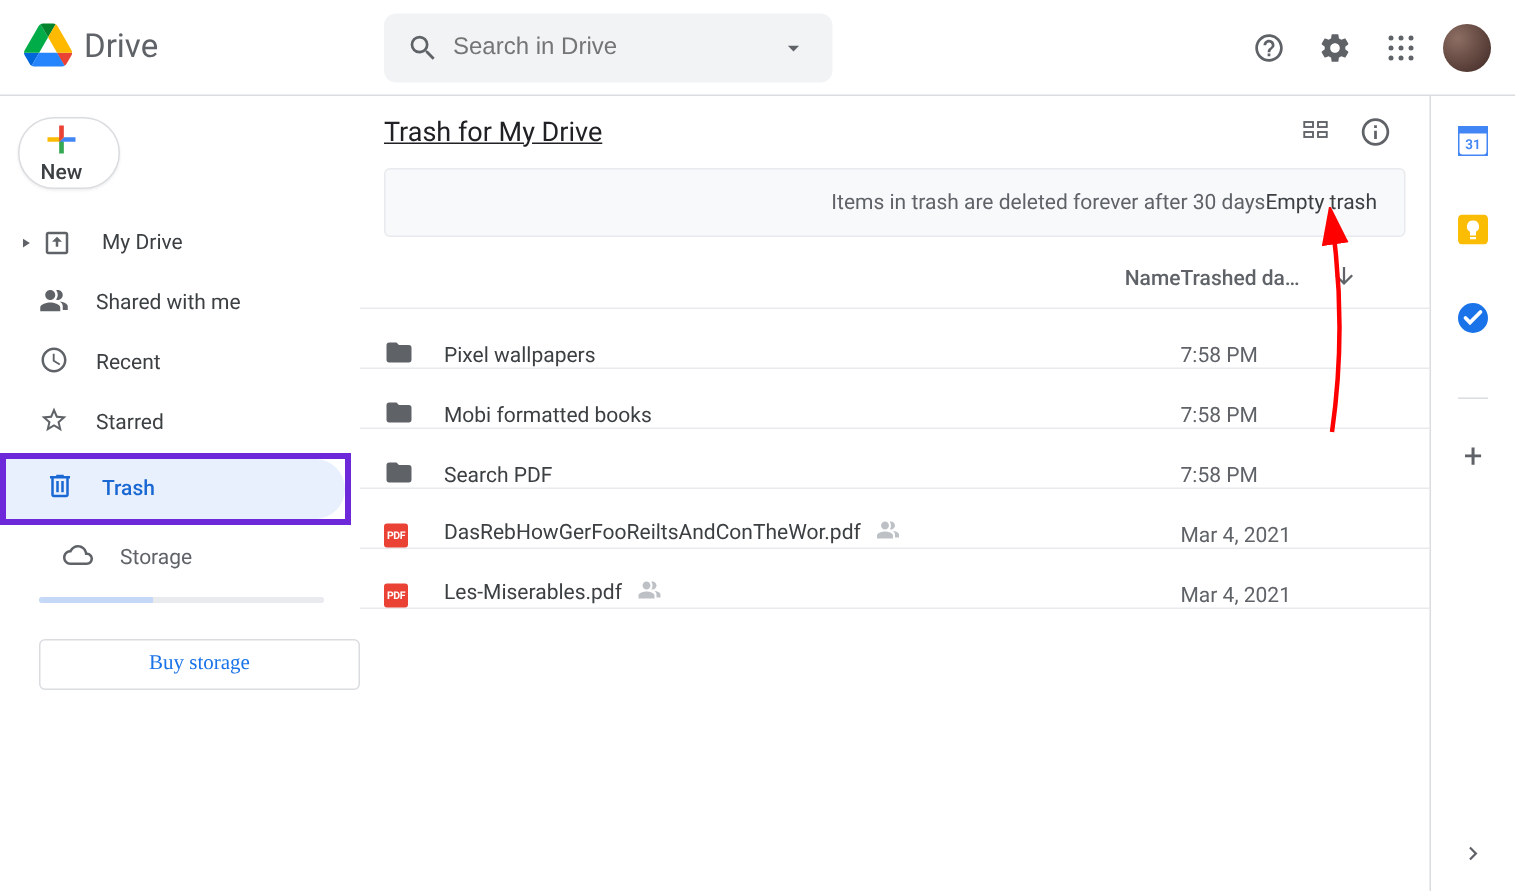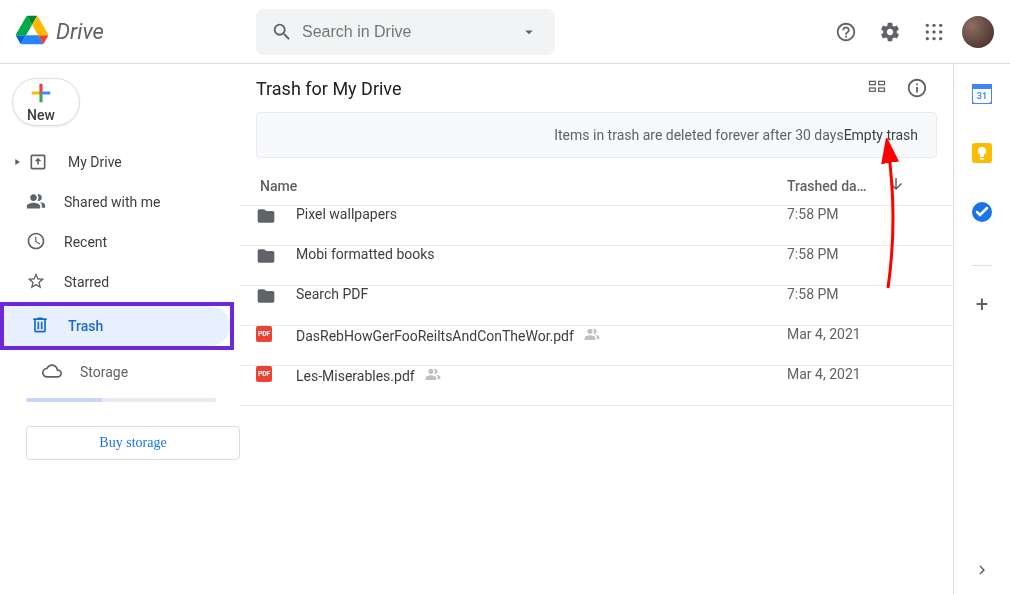--- a/index.html
+++ b/index.html
@@ -1,18 +1,18 @@
 <!DOCTYPE html>
 <html><head>
 <meta charset="utf-8">
 <style>
   * { box-sizing: border-box; margin: 0; padding: 0; }
   body { font-family: "Google Sans", Roboto, Arial, sans-serif; font-size: 14px; color: #3c4043; background: #fff; width: 1010px; height: 594px; overflow: hidden; position: relative; }
   .header { display: flex; align-items: center; height: 64px; padding: 0 8px 0 16px; border-bottom: 1px solid #dadce0; }
-  .logo-area { display: flex; align-items: center; gap: 8px; width: 240px; cursor: pointer; font-style: italic; }
+  .logo-area { display: flex; align-items: center; gap: 8px; width: 240px; cursor: pointer; }
   .app-name { font-size: 22px; color: #5f6368; }
   .search-bar { flex: 1; max-width: 540px; background: #f1f3f4; border-radius: 8px; height: 46px; display: flex; align-items: center; padding: 0 6px; }
   .search-bar .icon-btn { width: 40px; height: 40px; display:flex;align-items:center;justify-content:center;border-radius:50%;cursor:pointer; }
   .search-bar input { flex: 1; border: none; background: transparent; font-size: 16px; color: #3c4043; outline: none; }
   .header-spacer { flex: 1; }
   .header-icons { display: flex; align-items: center; gap: 4px; padding-right: 8px; }
   .icon-btn { width: 40px; height: 40px; display:flex;align-items:center;justify-content:center;border-radius:50%;cursor:pointer; }
   .avatar { width: 32px; height: 32px; border-radius: 50%; background: radial-gradient(circle at 30% 30%, #8d6e63, #3e2723); margin-left: 4px; cursor:pointer; }
   .body { display: flex; height: calc(594px - 64px); }
   .sidebar { width: 240px; padding-top: 8px; }
@@ -26,29 +26,29 @@
   .nav-item.active .label { color:#1967d2; font-weight:500; }
   .nav-item.active svg { fill:#1967d2 !important; }
   .highlight-box { border: 4px solid #6d28d9; border-radius: 0; margin-right:6px; }
   .storage-block { margin-top: 2px; padding-left: 42px; display:flex; align-items:center; gap:18px; height:40px; color:#5f6368; cursor:pointer;}
   .storage-bar { margin: 6px 24px 0 26px; height: 4px; background: #e8eaed; border-radius: 2px; overflow:hidden; position:relative; }
   .storage-bar .fill { position:absolute;left:0;top:0;bottom:0;width:40%; background: linear-gradient(90deg,#c5d8f7,#c5d8f7); }
   .buy-storage { margin: 24px 0 0 26px; border:1px solid #dadce0; color:#1a73e8; background:#fff; padding: 8px 14px; border-radius:4px; font-size:14px; cursor:pointer; font-family:Liberation Serif, serif; }
   .content-wrap { flex:1; display:flex; }
   .main { flex:1; border-right: 1px solid #dadce0; display:flex; flex-direction:column; min-width:0; }
   .content-header { height: 48px; display:flex; align-items:center; padding: 0 16px; }
-  .content-title { font-size: 18px; color:#202124; flex:1; }
+  .content-title { font-size: 18px; color:#202124; flex:1;text-decoration:underline; }
   .banner { background:#f8f9fa; border:1px solid #e8eaed; border-radius:4px; margin: 0 16px; padding: 14px 18px; display:flex; align-items:center;text-align:right; }
   .banner-text { flex:1; color:#5f6368; }
   .banner-action { color:#3c4043; cursor:pointer; }
-  .col-header { display:flex; align-items:center; height: 40px; padding: 0 16px; margin-top: 8px; color:#5f6368; font-weight:500; border-bottom: 1px solid #e8eaed; }
+  .col-header { display:flex; align-items:center; height: 40px; padding: 0 16px; margin-top: 8px; color:#5f6368; font-weight:500; border-bottom: 1px solid #e8eaed; text-align: right; }
   .col-name { flex:1; padding-left: 4px;}
   .col-date { width: 150px; display:flex; align-items:center; gap: 20px; }
   .rows { }
-  .row { display:flex; align-items:flex-start; height: 40px; padding: 0 16px; border-bottom: 1px solid #e8eaed; cursor:pointer; }
+  .row { display:flex; align-items:flex-end; height: 40px; padding: 0 16px; border-bottom: 1px solid #e8eaed; cursor:pointer; }
   .file-icon { width: 40px; display:flex; align-items:center; }
   .file-name { flex:1; color:#3c4043; display:flex; align-items:center; gap:10px; min-width:0;}
   .file-name .txt { white-space:nowrap; overflow:hidden; text-overflow:ellipsis;}
   .file-date { width: 150px; color:#5f6368; }
   .shared-icon { color:#bdc1c6; }
   .sidepanel { width: 56px; display:flex; flex-direction:column; align-items:center; padding-top: 20px; gap: 22px; position:relative; }
   .sidepanel .app-icon { width: 20px; height:37px; cursor:pointer; }
   .sidepanel .sep { width: 20px; border-top: 1px solid #dadce0; margin: 4px 0;}
   .sidepanel .plus { font-size: 22px; color:#5f6368; cursor:pointer; }
   .sidepanel .collapse { position:absolute; bottom: 12px; color:#5f6368; cursor:pointer;}

